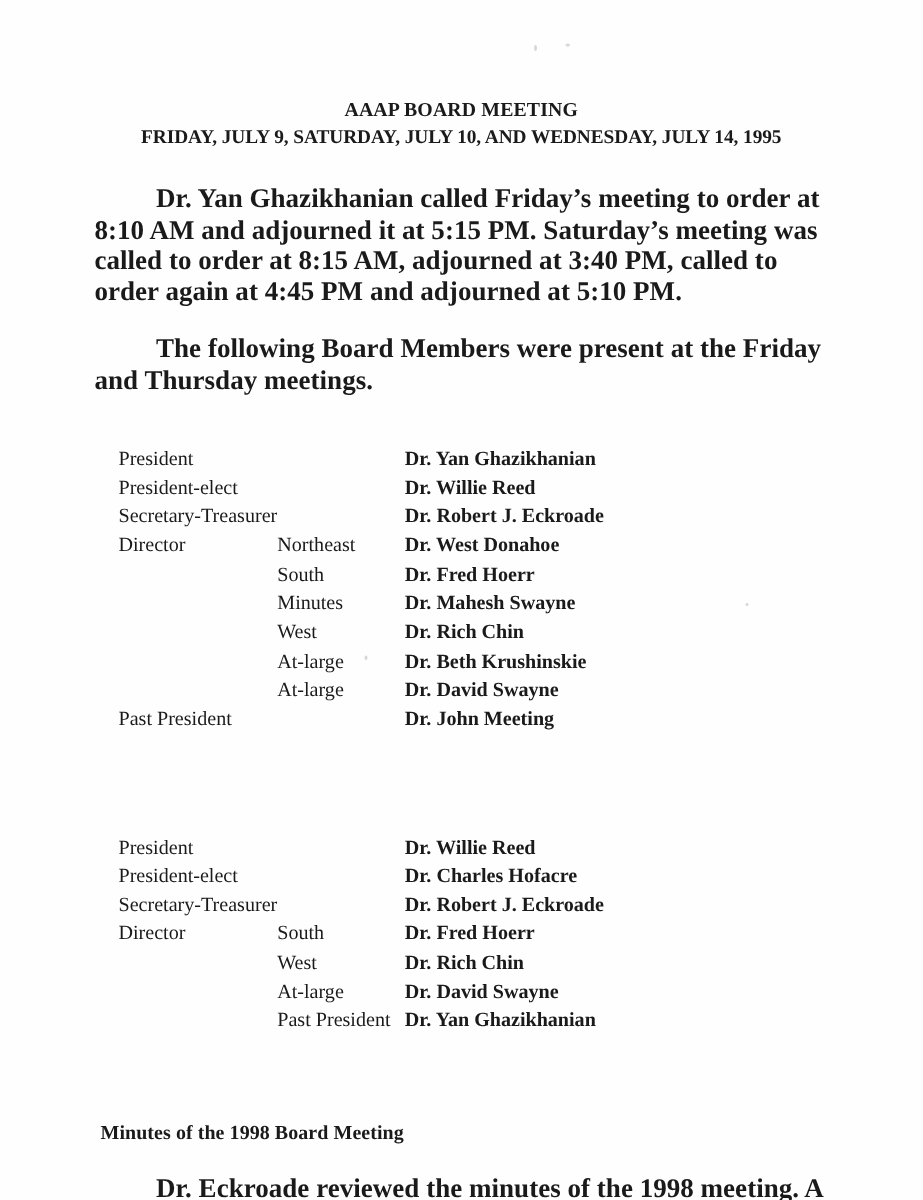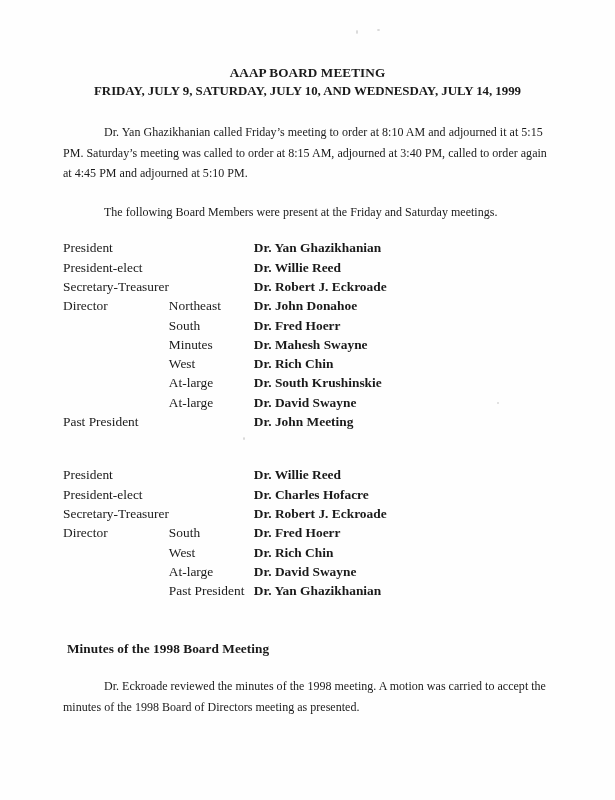--- a/index.html
+++ b/index.html
@@ -44,37 +44,38 @@
     display: block;
     white-space: nowrap;
   }
   .doc-header .hline-wide {
     font-size: 12.9px;
     letter-spacing: -0.05px;
   }
 
   
   p.body {
-    font-size: 12px;
+    font-size: 18px;
     line-height: 20.6px;
     text-align: left;
     margin: 0;
     text-indent: 41px;
     letter-spacing: 0.02px;
+    font-weight: bold;
   }
 
   .sp-22 { height: 22px; }
   .sp-18 { height: 18px; }
   .sp-16 { height: 16px; }
   .sp-14 { height: 14px; }
 
   
   table.roster {
     border-collapse: collapse;
-    margin: 0;
+    margin: 16px;
     font-size: 13.4px;
     line-height: 19.3px;
     table-layout: fixed;
   }
   table.roster td {
     padding: 0;
     vertical-align: top;
     white-space: nowrap;
   }
   td.col-office {
@@ -114,30 +115,30 @@
 
   <span class="speckle" style="left:356px; top:30px; width:2px; height:4px;"></span>
   <span class="speckle" style="left:377px; top:29px; width:3px; height:2px;"></span>
   <span class="speckle" style="left:497px; top:402px; width:2px; height:2px;"></span>
   <span class="speckle" style="left:243px; top:437px; width:2px; height:3px;"></span>
 
   <div class="content">
 
     <div class="doc-header">
       <span class="hline">AAAP BOARD MEETING</span>
-      <span class="hline hline-wide">FRIDAY, JULY 9, SATURDAY, JULY 10, AND WEDNESDAY, JULY 14, 1999</span>
+      <span class="hline hline-wide">FRIDAY, JULY 9, SATURDAY, JULY 10, AND WEDNESDAY, JULY 14, 1995</span>
     </div>
 
     <div class="sp-22"></div>
 
     <p class="body">Dr. Yan Ghazikhanian called Friday’s meeting to order at 8:10 AM and adjourned it at 5:15 PM.   Saturday’s meeting was called to order at 8:15 AM, adjourned at 3:40 PM, called to order again at 4:45 PM and adjourned at 5:10 PM.</p>
 
     <div class="sp-18"></div>
 
-    <p class="body">The following Board Members were present at the Friday and Saturday meetings.</p>
+    <p class="body">The following Board Members were present at the Friday and Thursday meetings.</p>
 
     <div class="sp-16"></div>
 
     <table class="roster">
       <tbody>
         <tr>
           <td class="col-office">President</td>
           <td class="col-region"></td>
           <td class="col-name">Dr. Yan Ghazikhanian</td>
         </tr>
@@ -147,41 +148,41 @@
           <td class="col-name">Dr. Willie Reed</td>
         </tr>
         <tr>
           <td class="col-office">Secretary-Treasurer</td>
           <td class="col-region"></td>
           <td class="col-name">Dr. Robert J. Eckroade</td>
         </tr>
         <tr>
           <td class="col-office">Director</td>
           <td class="col-region">Northeast</td>
-          <td class="col-name">Dr. John Donahoe</td>
+          <td class="col-name">Dr. West Donahoe</td>
         </tr>
         <tr>
           <td class="col-office"></td>
           <td class="col-region">South</td>
           <td class="col-name">Dr. Fred Hoerr</td>
         </tr>
         <tr>
           <td class="col-office"></td>
           <td class="col-region">Minutes</td>
           <td class="col-name">Dr. Mahesh Swayne</td>
         </tr>
         <tr>
           <td class="col-office"></td>
           <td class="col-region">West</td>
           <td class="col-name">Dr. Rich Chin</td>
         </tr>
         <tr>
           <td class="col-office"></td>
           <td class="col-region">At-large</td>
-          <td class="col-name">Dr. South Krushinskie</td>
+          <td class="col-name">Dr. Beth Krushinskie</td>
         </tr>
         <tr>
           <td class="col-office"></td>
           <td class="col-region">At-large</td>
           <td class="col-name">Dr. David Swayne</td>
         </tr>
         <tr>
           <td class="col-office">Past President</td>
           <td class="col-region"></td>
           <td class="col-name">Dr. John Meeting</td>

